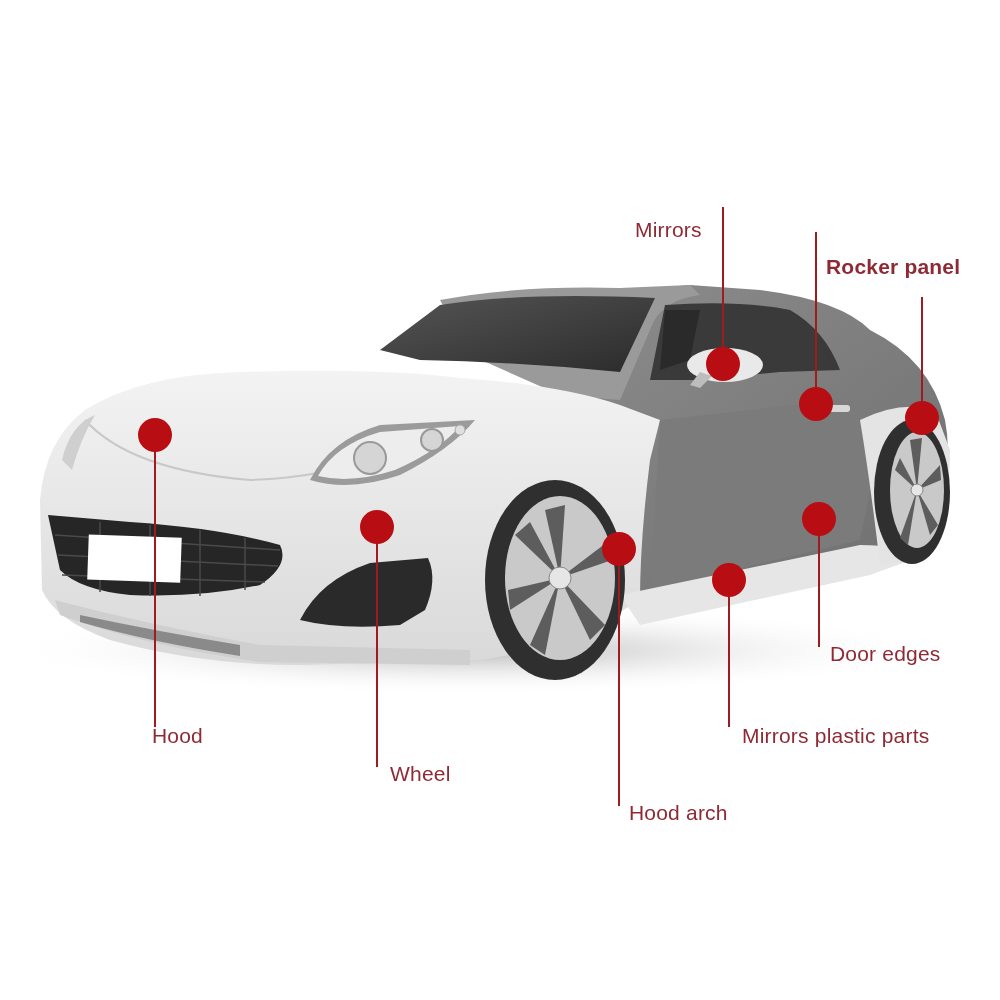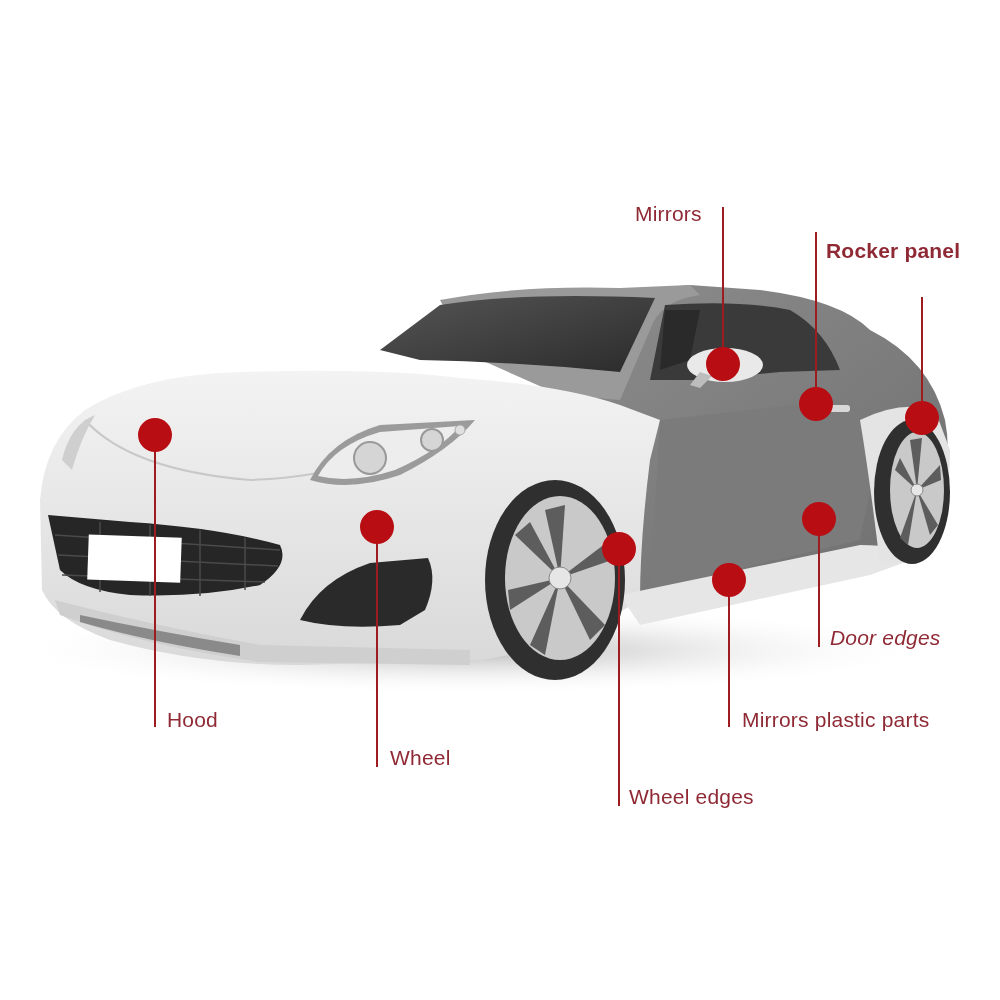--- a/index.html
+++ b/index.html
@@ -1,21 +1,21 @@
 <!DOCTYPE html>
 <html><head>
 <meta charset="utf-8">
 <style>
   html,body{margin:0;padding:0;background:#ffffff;}
   body{width:1000px;height:1000px;position:relative;overflow:hidden;font-family:"Liberation Sans","DejaVu Sans",sans-serif;}
   #stage{position:absolute;left:0;top:0;width:1000px;height:1000px;}
   svg.car{position:absolute;left:0;top:0;}
   .callout-line{position:absolute;width:2px;background:#9e1b20;}
   .dot{position:absolute;width:34px;height:34px;border-radius:50%;background:#b80d12;margin-left:-17px;margin-top:-17px;}
-  .label{position:absolute;color:#8f2a35;font-size:21px;letter-spacing:0.2px;white-space:nowrap;line-height:1;}
+  .label{position:absolute;color:#8f2a35;font-size:21px;letter-spacing:0.2px;white-space:nowrap;line-height:1;margin-top:16px;}
 </style>
 </head>
 <body>
 
 <div id="stage">
 
   <svg class="car" width="1000" height="1000" viewBox="0 0 1000 1000">
     <defs>
       <radialGradient id="shadow" cx="50%" cy="50%" r="50%">
         <stop offset="0%" stop-color="#7a7a7a" stop-opacity="0.55"></stop>
@@ -106,45 +106,45 @@
       <path d="M917 490 L938 525 L930 535 Z"></path>
         <path d="M917 490 L908 545 L900 538 Z"></path>
       <path d="M917 490 L895 470 L900 458 Z"></path>
     </g>
     <circle cx="917" cy="490" r="6" fill="#e6e6e6" stroke="#888"></circle>
   </svg>
 
   <div>
     <div class="callout-line" style="left:154px;top:435px;height:292px;"></div>
     <div class="dot" style="left:155px;top:435px;"></div>
-    <div class="label" style="left:167px;top:709px;">Hood</div>
+    <div class="label" style="left:152px;top:709px;">Hood</div>
   </div>
 
   <div>
     <div class="callout-line" style="left:376px;top:527px;height:240px;"></div>
     <div class="dot" style="left:377px;top:527px;"></div>
     <div class="label" style="left:390px;top:747px;">Wheel</div>
   </div>
 
   <div>
     <div class="callout-line" style="left:618px;top:549px;height:257px;"></div>
     <div class="dot" style="left:619px;top:549px;"></div>
-    <div class="label" style="left:629px;top:786px;">Wheel edges</div>
+    <div class="label" style="left:629px;top:786px;">Hood arch</div>
   </div>
 
   <div>
     <div class="callout-line" style="left:728px;top:580px;height:147px;"></div>
     <div class="dot" style="left:729px;top:580px;"></div>
     <div class="label" style="left:742px;top:709px;">Mirrors plastic parts</div>
   </div>
 
   <div>
     <div class="callout-line" style="left:818px;top:519px;height:128px;"></div>
     <div class="dot" style="left:819px;top:519px;"></div>
-    <div class="label" style="left:830px;top:627px;font-style:italic;">Door edges</div>
+    <div class="label" style="left:830px;top:627px;">Door edges</div>
   </div>
 
   <div>
     <div class="callout-line" style="left:722px;top:207px;height:157px;"></div>
     <div class="dot" style="left:723px;top:364px;"></div>
     <div class="label" style="left:635px;top:203px;">Mirrors</div>
   </div>
 
   <div>
     <div class="callout-line" style="left:815px;top:232px;height:172px;"></div>

